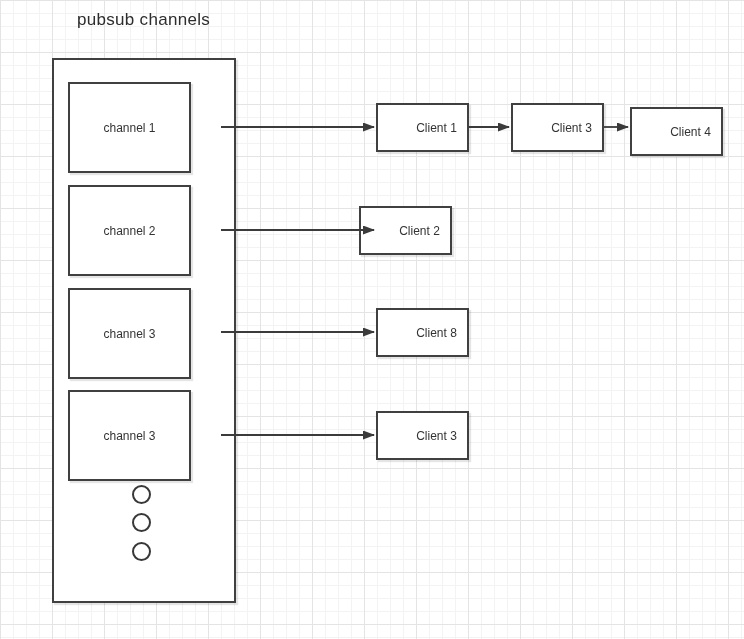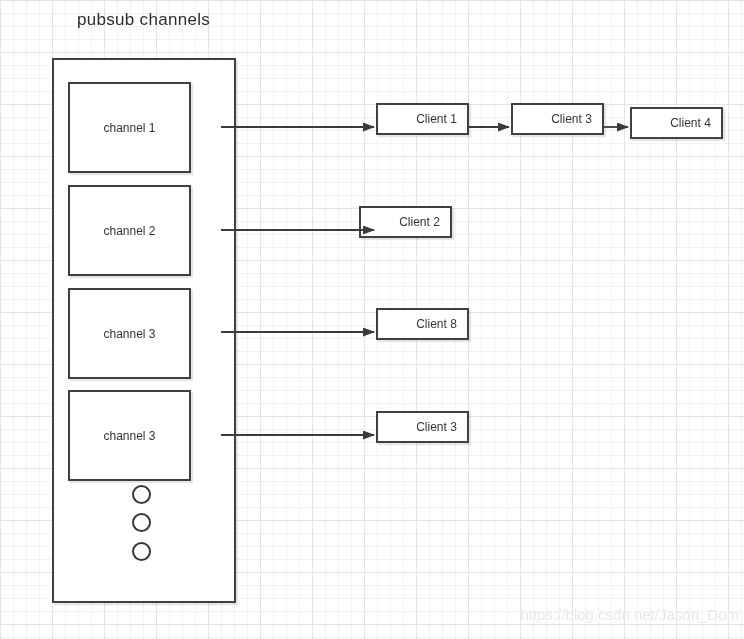--- a/index.html
+++ b/index.html
@@ -40,21 +40,21 @@
   .channel {
     left: 68px;
     width: 123px; height: 91px;
     display: flex;
     align-items: center;
     justify-content: center;
     font-size: 12px;
     color: #333333;
   }
   .client {
-    width: 93px; height: 32px;
+    width: 93px; height: 49px;
     display: flex;
     align-items: center;
     justify-content: center;
     font-size: 12px;
     color: #333333;
     padding-left: 28px;
   }
   .dot {
     position: absolute;
     box-sizing: border-box;
@@ -111,15 +111,14 @@
       </marker>
     </defs>
     <line x1="221" y1="127" x2="374" y2="127" stroke="#3b3b3b" stroke-width="1.8" marker-end="url(#arrow)"></line>
     <line x1="469" y1="127" x2="509" y2="127" stroke="#3b3b3b" stroke-width="1.8" marker-end="url(#arrow)"></line>
     <line x1="604" y1="127" x2="628" y2="127" stroke="#3b3b3b" stroke-width="1.8" marker-end="url(#arrow)"></line>
     <line x1="221" y1="230" x2="374" y2="230" stroke="#3b3b3b" stroke-width="1.8" marker-end="url(#arrow)"></line>
     <line x1="221" y1="332" x2="374" y2="332" stroke="#3b3b3b" stroke-width="1.8" marker-end="url(#arrow)"></line>
     <line x1="221" y1="435" x2="374" y2="435" stroke="#3b3b3b" stroke-width="1.8" marker-end="url(#arrow)"></line>
   </svg>
 
-  <div class="watermark">https://blog.csdn.net/Jason_Dom</div>
 
 </div>
 
 </body></html>

